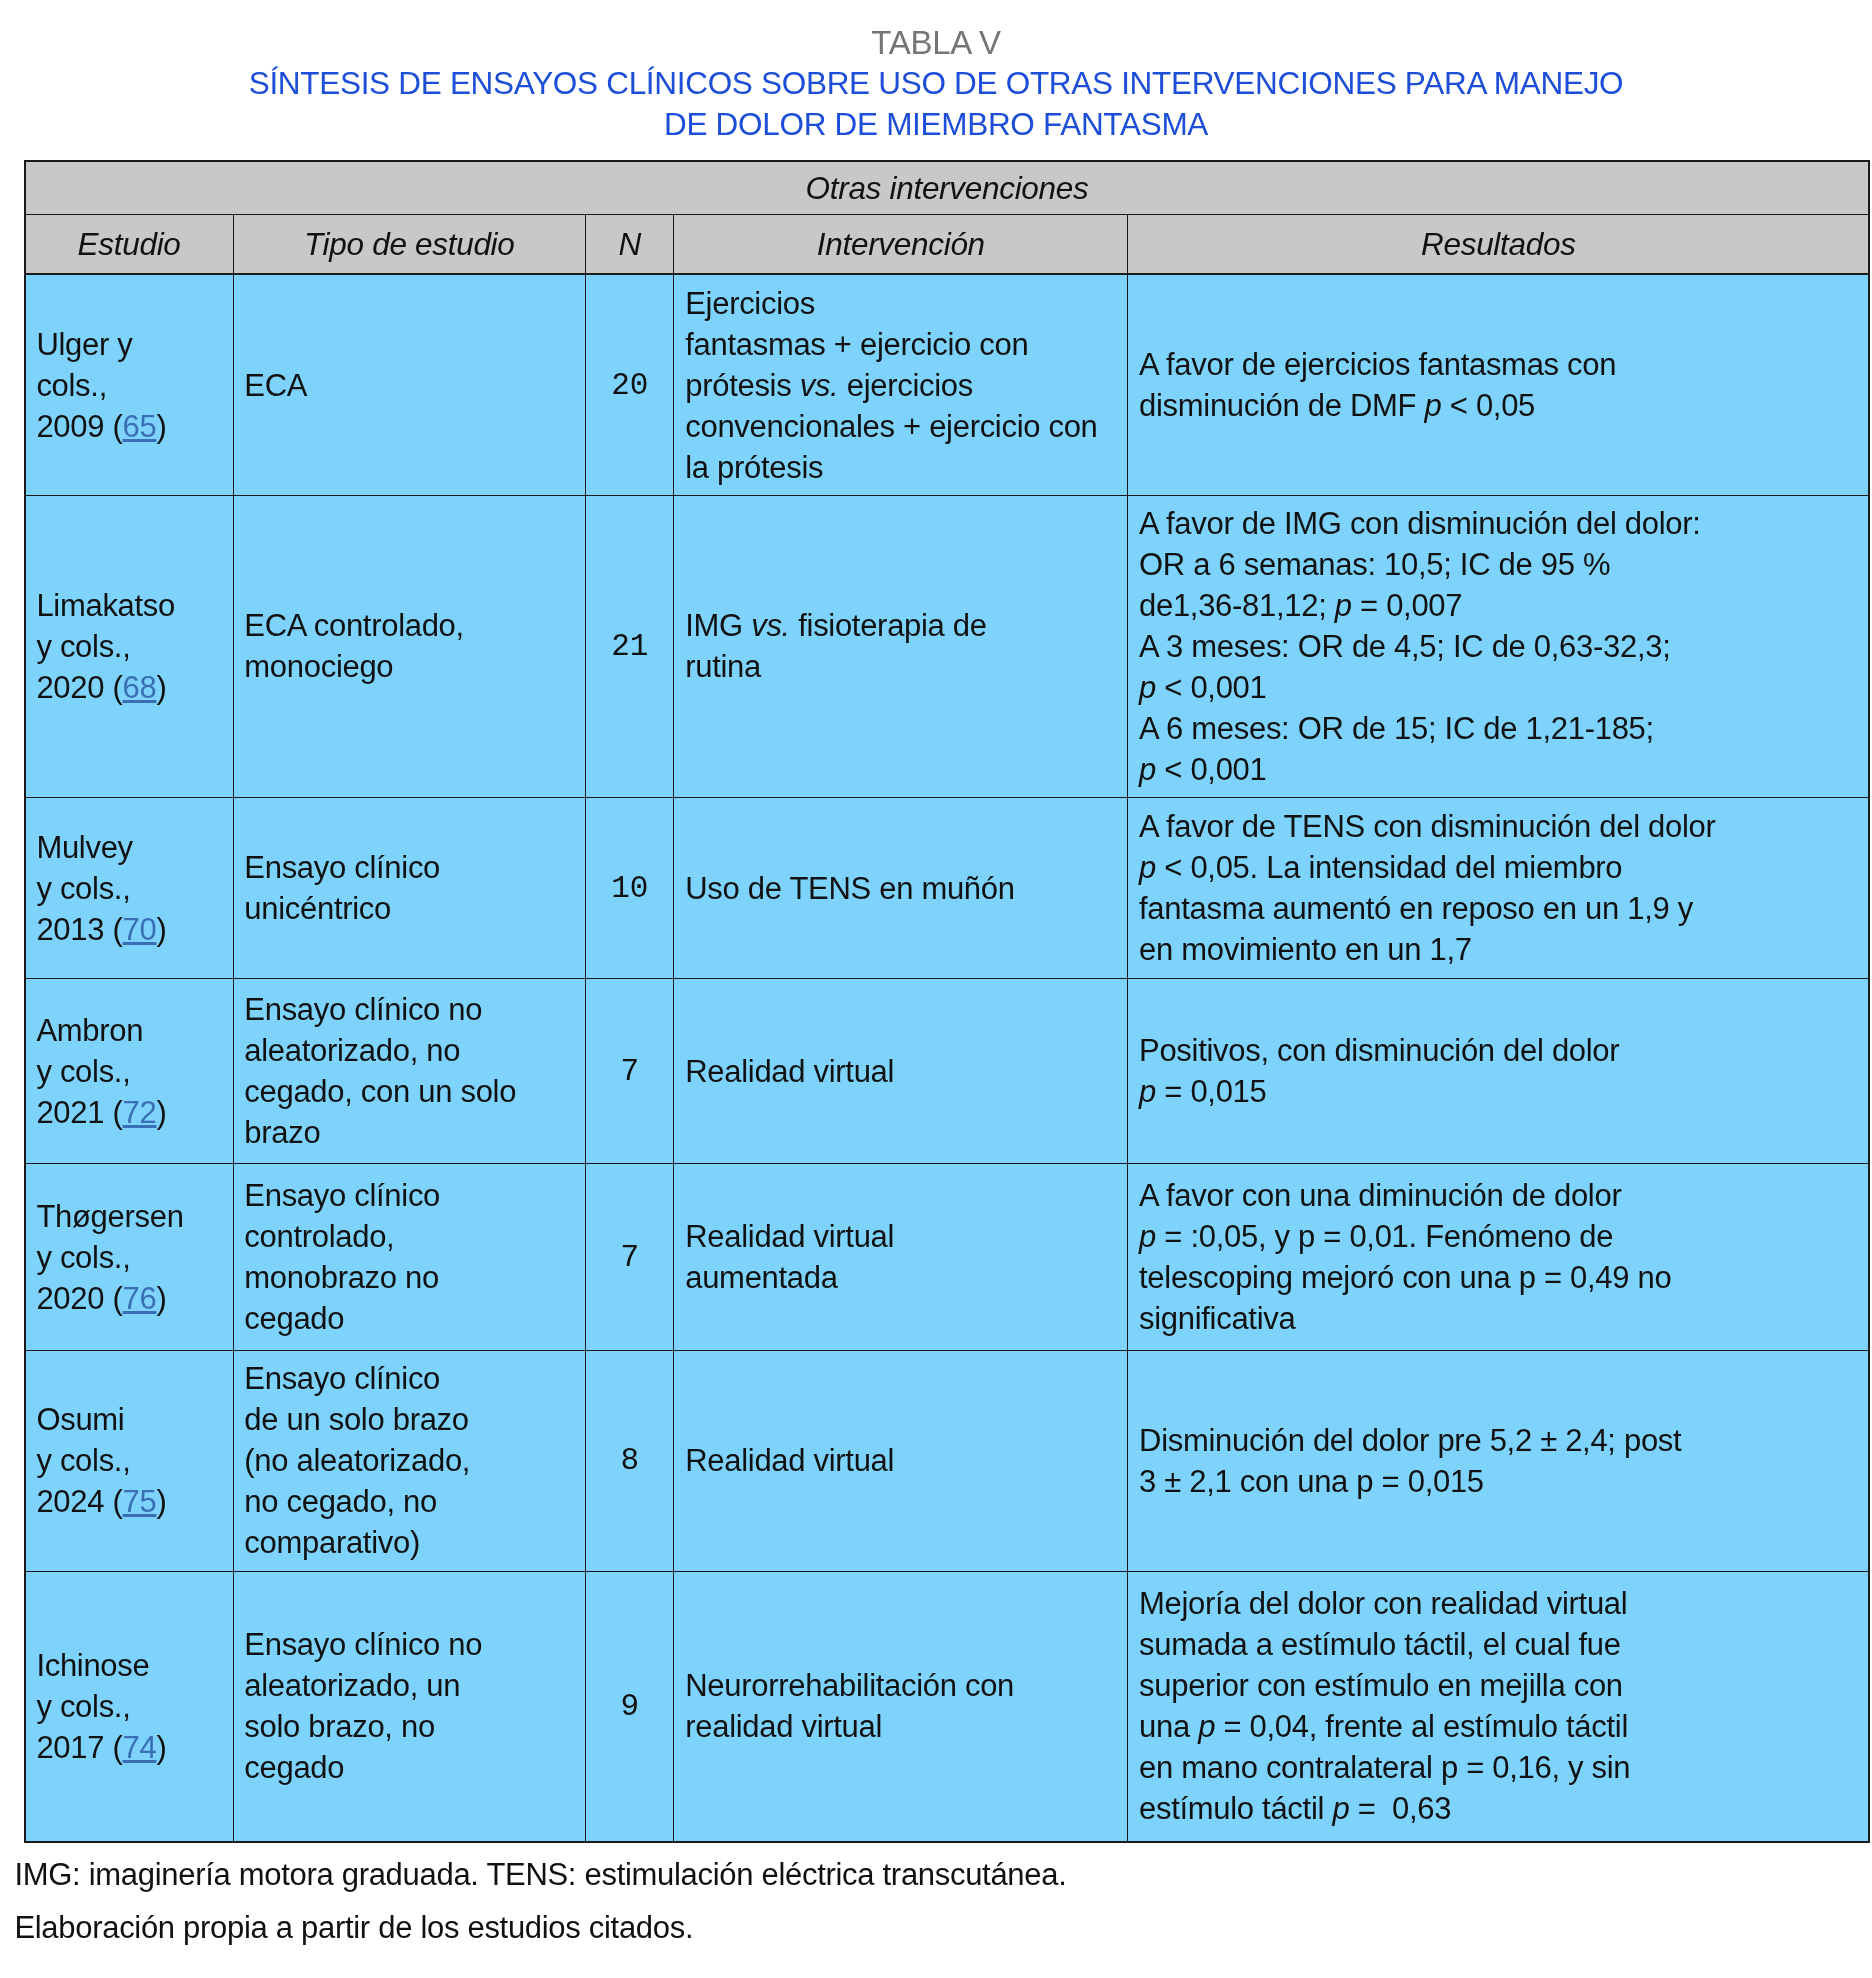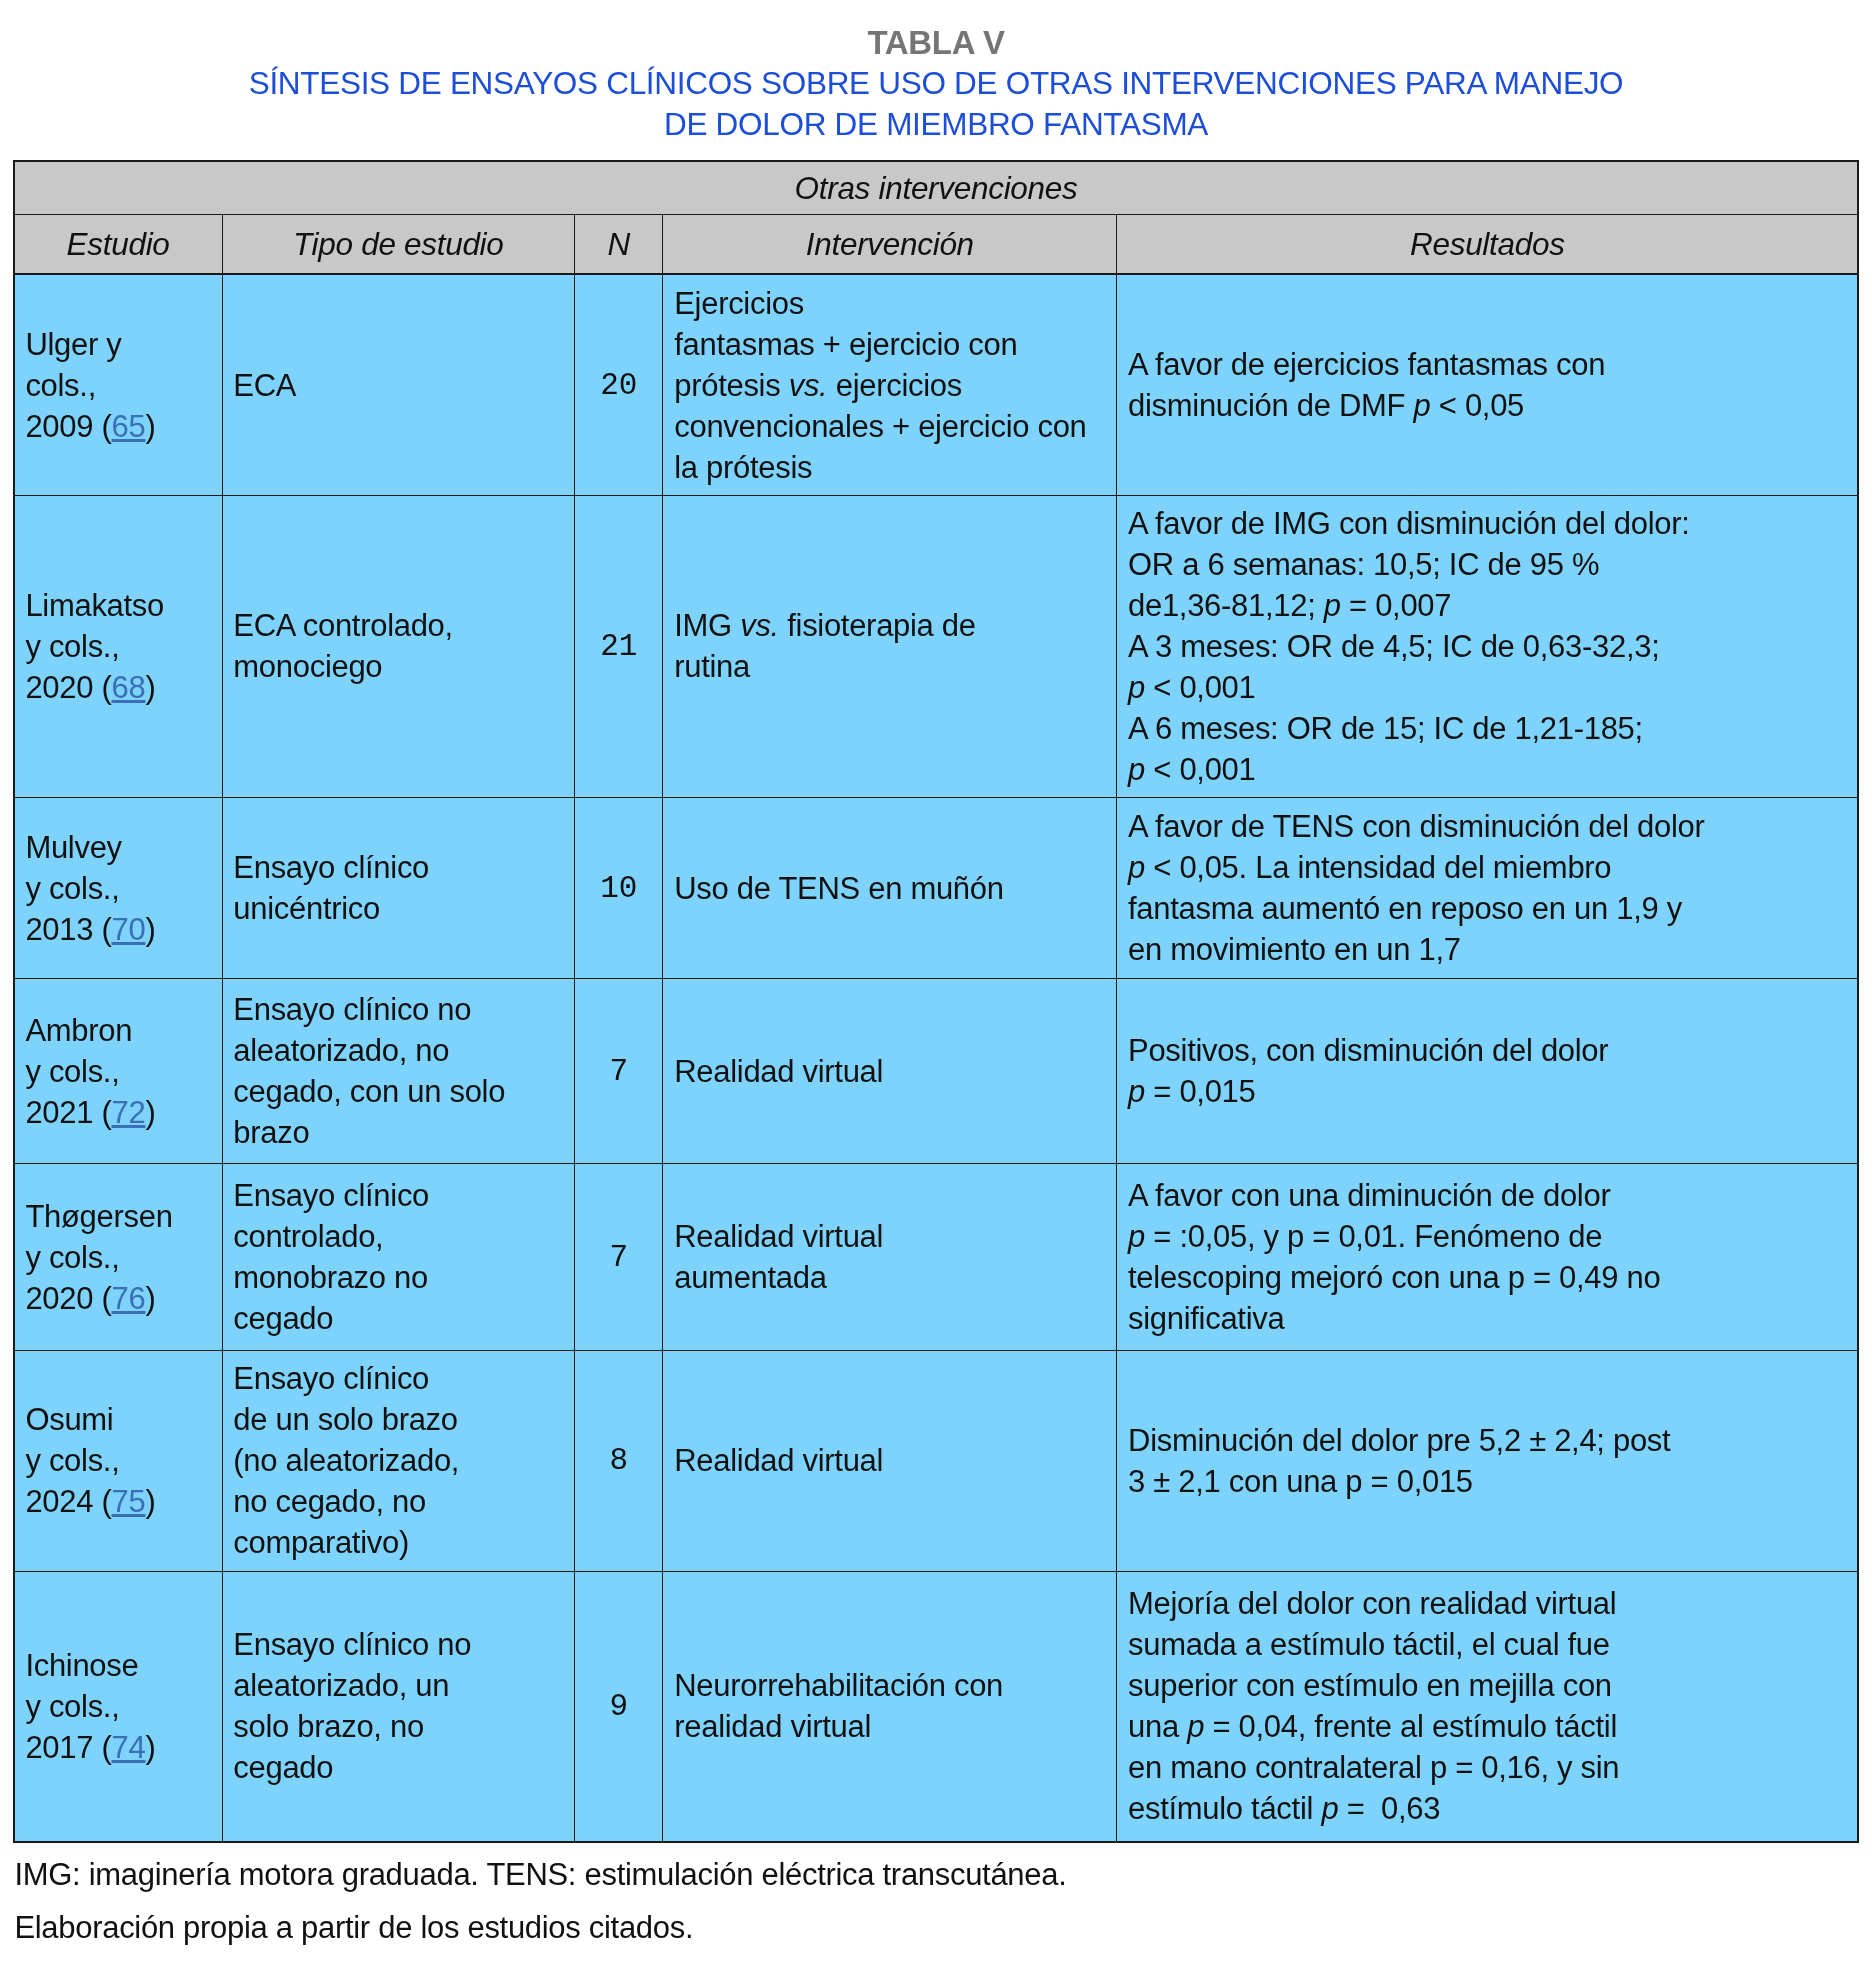--- a/index.html
+++ b/index.html
@@ -4,29 +4,30 @@
 <style>
   html,body{margin:0;padding:0;background:#ffffff;}
   body{
     width:1872px;height:1978px;overflow:hidden;
     font-family:"Liberation Sans",sans-serif;color:#111;
     letter-spacing:-0.3px;
   }
   .page{padding:21.6px 12.6px 0 12.6px;}
   .title-block{margin-bottom:14.4px;}
   .table-label{
-    text-align:center;font-weight:bold;color:#757575;
+    text-align:center;font-weight:normal;color:#757575;
     font-size:33px;line-height:1.25;
   }
   .table-subtitle{
     text-align:center;color:#1d4ed8;font-size:31.5px;line-height:1.32;
   }
   table.data-table{
     width:100%;border-collapse:collapse;table-layout:fixed;
     border:2.7px solid #1a1a1a;
+    margin-left:11px;
   }
   .data-table td,.data-table th{border:1.8px solid #1a1a1a;}
   .caption-row td{
     background:#c8c8c8;height:50px;text-align:center;
     font-style:italic;font-size:31.5px;vertical-align:middle;
   }
   .header-row th{
     background:#c8c8c8;height:56px;text-align:center;
     font-style:italic;font-weight:normal;font-size:31.5px;
     vertical-align:middle;border-bottom:2.7px solid #1a1a1a;

